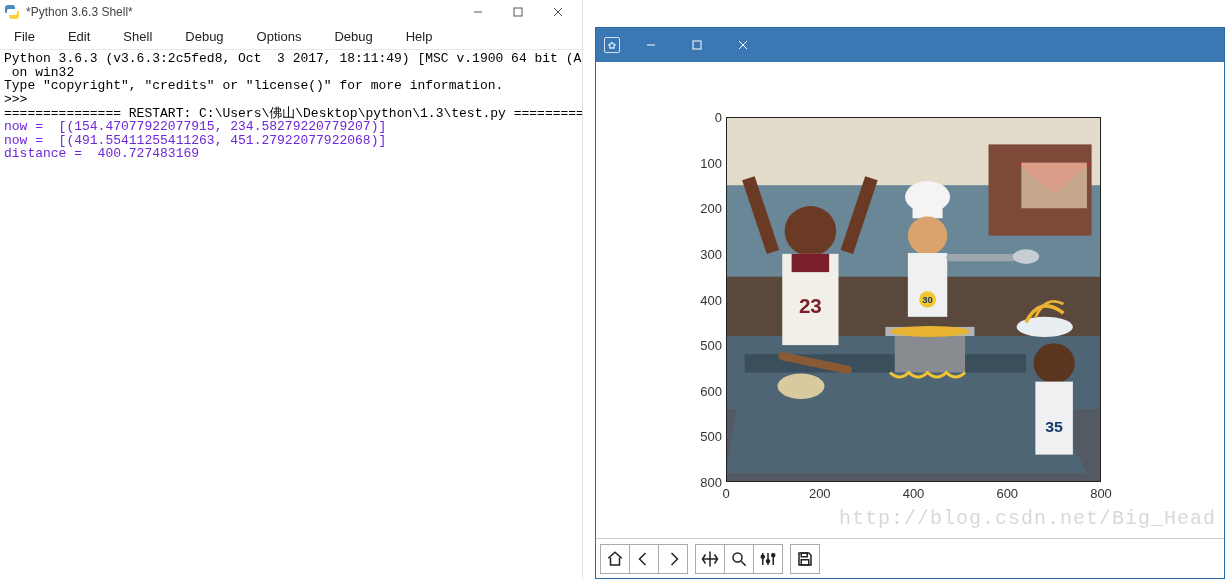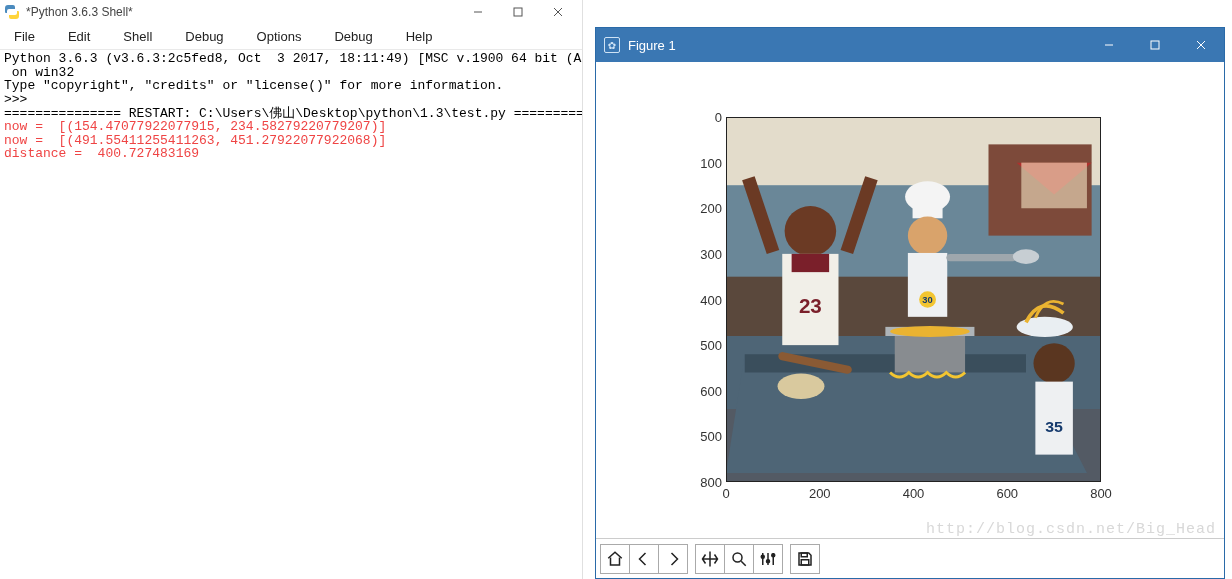--- a/index.html
+++ b/index.html
@@ -57,21 +57,21 @@
   .shell-body {
     flex: 1;
     padding: 2px 4px;
     font-family: "Courier New", monospace;
     font-size: 13px;
     line-height: 1.05;
     white-space: pre;
     overflow: hidden;
     color: #000;
   }
-  .shell-body .blue { color: #ef4444; }
+  .shell-body .blue { color: #6d28d9; }
 
   
   .figure-window {
     position: absolute;
     left: 595px; top: 27px;
     width: 630px; height: 552px;
     background: #fff;
     border: 1px solid #2a6aa8;
     display: flex; flex-direction: column;
   }
@@ -133,24 +133,24 @@
     border:1px solid #aaa;
     margin-right:-1px;
     display:flex; align-items:center; justify-content:center;
     background:#fff;
   }
   .toolgroup-sep { width:8px; }
   .tool svg { width:18px; height:18px; stroke:#222; fill:none; stroke-width:2; }
 
   .watermark {
     position:absolute;
-    right:8px; bottom:0;
+    right:8px; bottom:8px;
     color:#d8d8d8;
     font-family:"Courier New",monospace;
-    font-size:15px;
+    font-size:20px;
     letter-spacing:1px;
     pointer-events:none;
   }
 </style>
 </head>
 <body>
 
 <div class="shell-window">
   <div class="titlebar">
     <span class="app-icon">
@@ -189,21 +189,20 @@
     <span class="menuitem">Debug</span>
     <span class="menuitem">Help</span>
   </div>
 
   <div class="shell-body" id="shell-body"><div class="">Python 3.6.3 (v3.6.3:2c5fed8, Oct  3 2017, 18:11:49) [MSC v.1900 64 bit (AMD64)]</div><div class=""> on win32</div><div class="">Type "copyright", "credits" or "license()" for more information.</div><div class="">&gt;&gt;&gt; </div><div class="">=============== RESTART: C:\Users\佛山\Desktop\python\1.3\test.py ===============</div><div class="blue">now =  [(154.47077922077915, 234.58279220779207)]</div><div class="blue">now =  [(491.55411255411263, 451.27922077922068)]</div><div class="blue">distance =  400.727483169</div></div>
 </div>
 
 <div class="figure-window">
   <div class="figure-titlebar">
     <span class="tk-icon">✿</span>
-    <span class="title">Figure 1</span>
     <div class="winbtn">
         <svg viewBox="0 0 10 10">
           <line x1="1" y1="5" x2="9" y2="5"></line>
         </svg>
       </div>
     <div class="winbtn">
         <svg viewBox="0 0 10 10">
           <rect x="1" y="1" width="8" height="8"></rect>
         </svg>
       </div>

